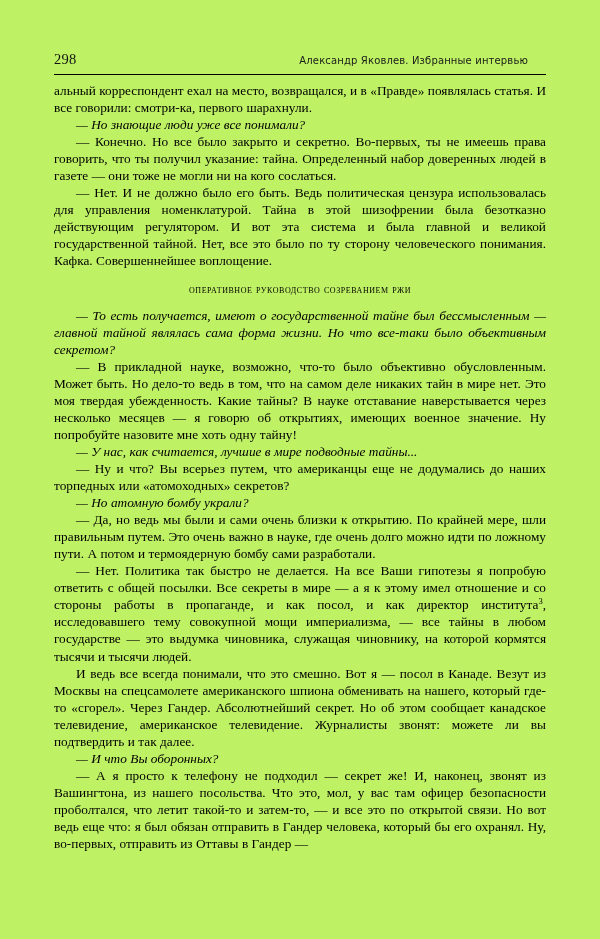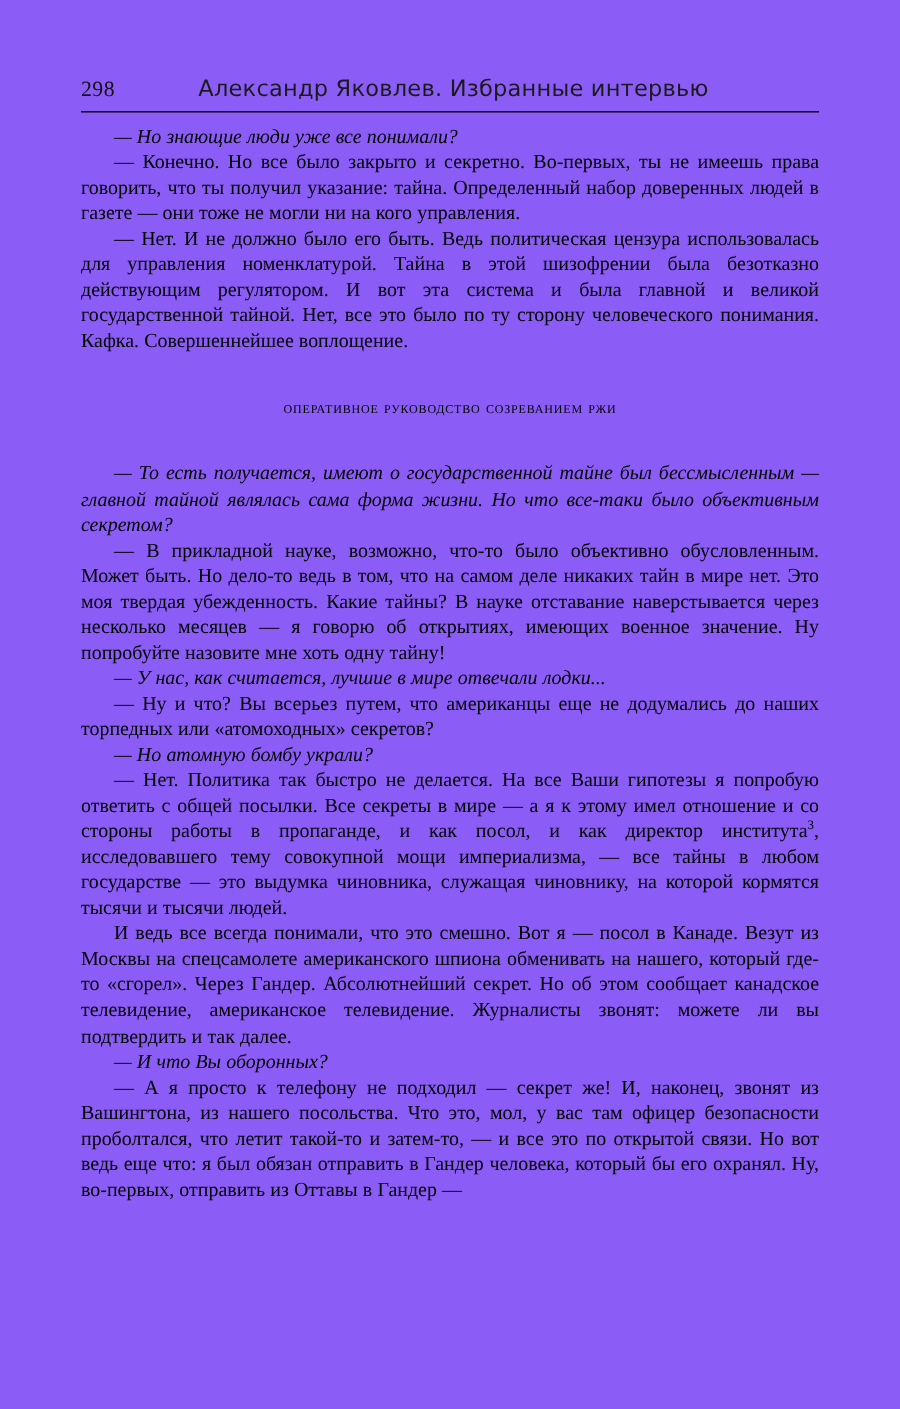--- a/index.html
+++ b/index.html
@@ -10,21 +10,21 @@
   }
   body {
     font-family: "Liberation Serif", "DejaVu Serif", serif;
     color: #000000;
   }
   .page {
     position: relative;
     width: 600px;
     height: 939px;
     margin: 0 auto;
-    background: #8b5cf6;
+    background: #bef264;
     overflow: hidden;
     box-sizing: border-box;
   }
 
   
   .header {
     position: absolute;
     left: 54px;
     top: 52px;
     width: 492px;
@@ -35,23 +35,23 @@
   .folio {
     font-family: "Liberation Serif", "DejaVu Serif", serif;
     font-size: 14.5px;
     line-height: 1;
     letter-spacing: 0.3px;
     color: #111;
     flex: 0 0 auto;
   }
   .running-title {
     flex: 1 1 auto;
-    text-align: center;
+    text-align: right;
     font-family: "DejaVu Sans", "Liberation Sans", sans-serif;
-    font-size: 15px;
+    font-size: 10px;
     line-height: 1;
     letter-spacing: 0.15px;
     color: #1a1a1a;
     padding-right: 18px;
     white-space: nowrap;
   }
   .header-rule {
     position: absolute;
     left: 54px;
     top: 74px;
@@ -84,21 +84,21 @@
     text-indent: 22px;
   }
   sup.fnref {
     font-size: 8.6px;
     vertical-align: super;
     line-height: 0;
   }
 
   
   h2.section-heading {
-    margin: 17px;
+    margin: 0;
     font-weight: normal;
     font-size: 12.1px;
     line-height: 17.05px;
     text-align: center;
     letter-spacing: 0.55px;
     font-variant: small-caps;
     text-transform: lowercase;
     white-space: nowrap;
   }
   .spacer-before-heading { height: 11px; }
@@ -111,42 +111,44 @@
 
   <div class="header">
     <span class="folio">298</span>
     <span class="running-title">Александр Яковлев. Избранные интервью</span>
   </div>
 
   <div class="header-rule"></div>
 
   <div class="textblock">
 
+    <p class="para">альный корреспондент ехал на место, возвращался, и в «Правде» появлялась статья. И все говорили: смотри-ка, первого шарахнули.</p>
 
     <p class="para q">— Но знающие люди уже все понимали?</p>
 
-    <p class="para indent">— Конечно. Но все было закрыто и секретно. Во-первых, ты не имеешь права говорить, что ты получил указание: тайна. Определенный набор доверенных людей в газете — они тоже не могли ни на кого управления.</p>
+    <p class="para indent">— Конечно. Но все было закрыто и секретно. Во-первых, ты не имеешь права говорить, что ты получил указание: тайна. Определенный набор доверенных людей в газете — они тоже не могли ни на кого сослаться.</p>
 
 
     <p class="para indent">— Нет. И не должно было его быть. Ведь политическая цензура использовалась для управления номенклатурой. Тайна в этой шизофрении была безотказно действующим регулятором. И вот эта система и была главной и великой государственной тайной. Нет, все это было по ту сторону человеческого понимания. Кафка. Совершеннейшее воплощение.</p>
 
     <div class="spacer-before-heading"></div>
     <h2 class="section-heading">Оперативное руководство созреванием ржи</h2>
     <div class="spacer-after-heading"></div>
 
     <p class="para q">— То есть получается, имеют о государственной тайне был бессмысленным — главной тайной являлась сама форма жизни. Но что все-таки было объективным секретом?</p>
 
     <p class="para indent">— В прикладной науке, возможно, что-то было объективно обусловленным. Может быть. Но дело-то ведь в том, что на самом деле никаких тайн в мире нет. Это моя твердая убежденность. Какие тайны? В науке отставание наверстывается через несколько месяцев — я говорю об открытиях, имеющих военное значение. Ну попробуйте назовите мне хоть одну тайну!</p>
 
-    <p class="para q">— У нас, как считается, лучшие в мире отвечали лодки...</p>
+    <p class="para q">— У нас, как считается, лучшие в мире подводные тайны...</p>
 
     <p class="para indent">— Ну и что? Вы всерьез путем, что американцы еще не додумались до наших торпедных или «атомоходных» секретов?</p>
 
     <p class="para q">— Но атомную бомбу украли?</p>
 
+    <p class="para indent">— Да, но ведь мы были и сами очень близки к открытию. По крайней мере, шли правильным путем. Это очень важно в науке, где очень долго можно идти по ложному пути. А потом и термоядерную бомбу сами разработали.</p>
 
 
     <p class="para indent"><span>— Нет. Политика так быстро не делается. На все Ваши гипотезы я попробую ответить с общей посылки. Все секреты в мире — а я к этому имел отношение и со стороны работы в пропаганде, и как посол, и как директор института</span><sup class="fnref">3</sup><span>, исследовавшего тему совокупной мощи империализма, — все тайны в любом государстве — это выдумка чиновника, служащая чиновнику, на которой кормятся тысячи и тысячи людей.</span></p>
 
     <p class="para indent">И ведь все всегда понимали, что это смешно. Вот я — посол в Канаде. Везут из Москвы на спецсамолете американского шпиона обменивать на нашего, который где-то «сгорел». Через Гандер. Абсолютнейший секрет. Но об этом сообщает канадское телевидение, американское телевидение. Журналисты звонят: можете ли вы подтвердить и так далее.</p>
 
     <p class="para q">— И что Вы оборонных?</p>
 
     <p class="para indent">— А я просто к телефону не подходил — секрет же! И, наконец, звонят из Вашингтона, из нашего посольства. Что это, мол, у вас там офицер безопасности проболтался, что летит такой-то и затем-то, — и все это по открытой связи. Но вот ведь еще что: я был обязан отправить в Гандер человека, который бы его охранял. Ну, во-первых, отправить из Оттавы в Гандер —</p>
 

